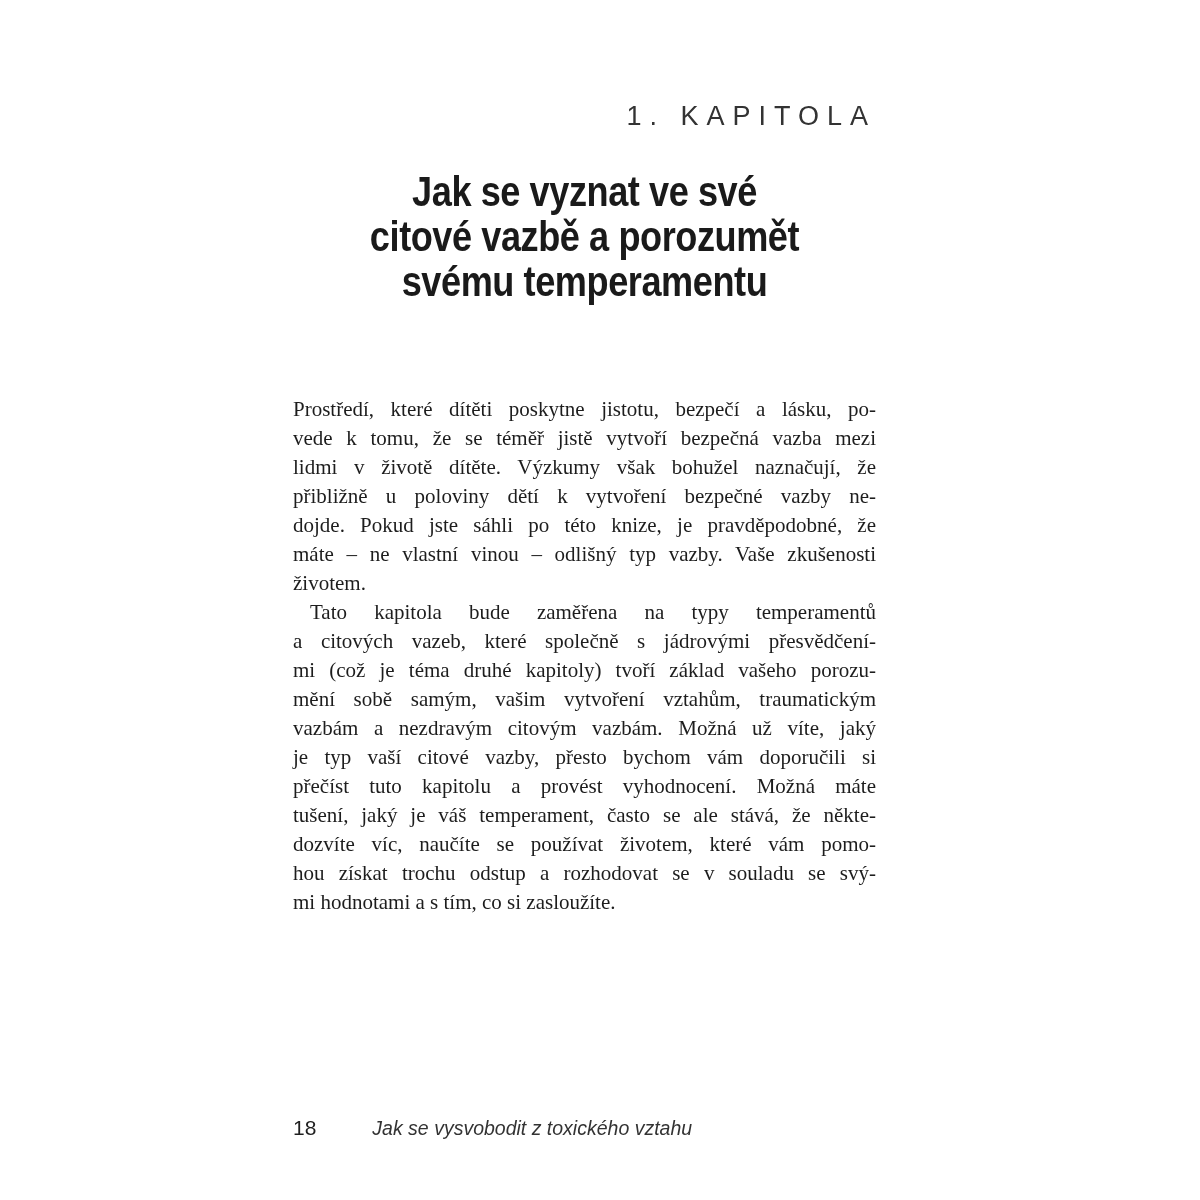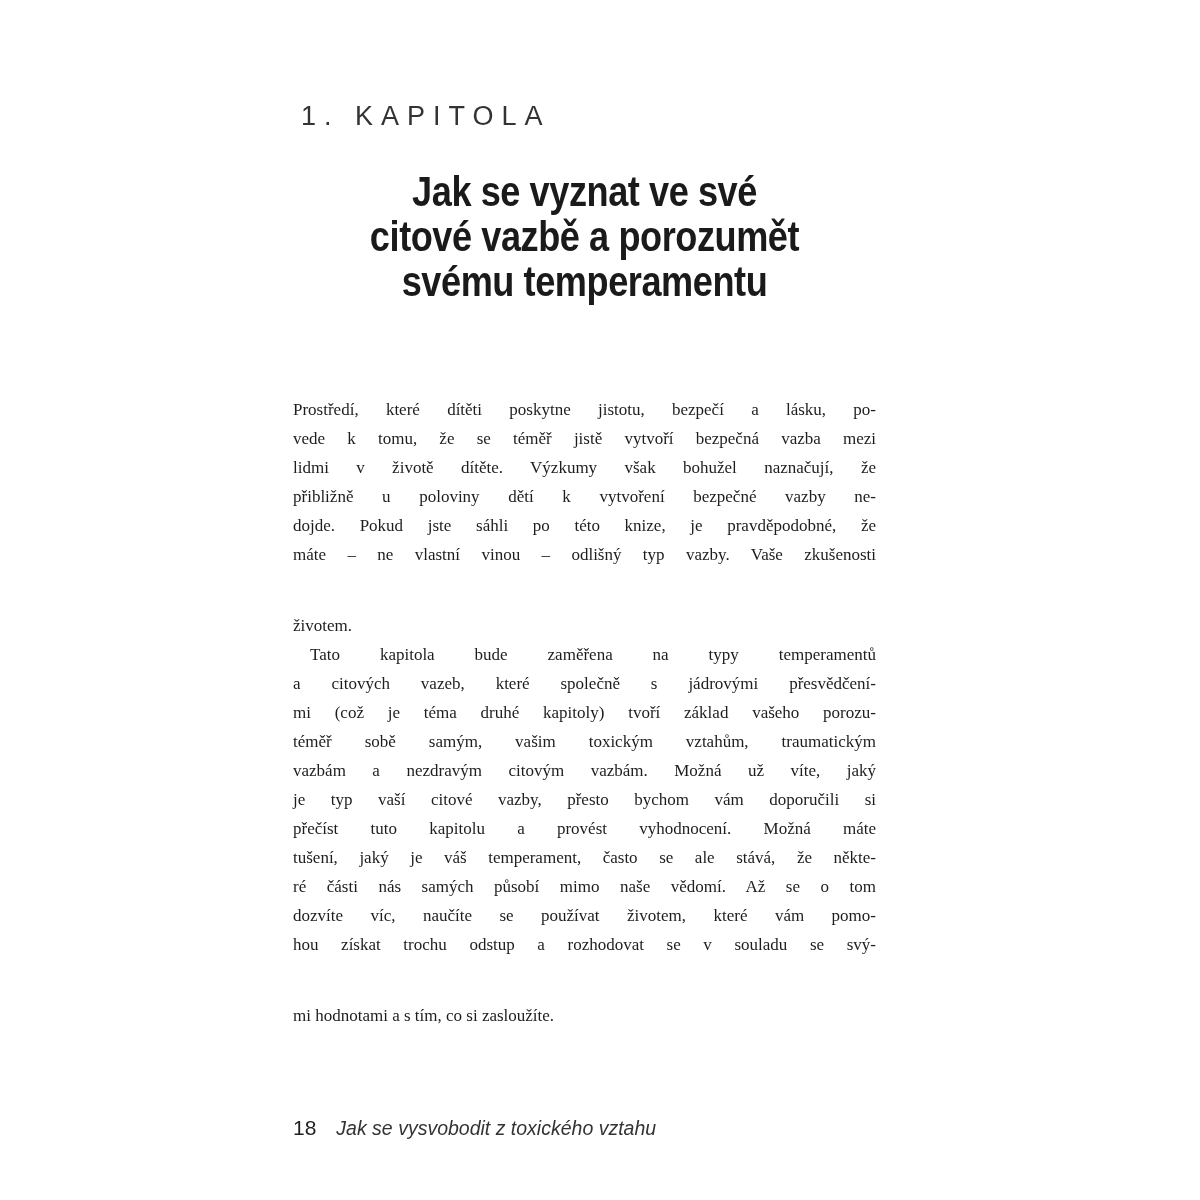--- a/index.html
+++ b/index.html
@@ -13,21 +13,21 @@
     height: 1200px;
     background: #ffffff;
     overflow: hidden;
     font-family: "Liberation Serif", serif;
   }
   .kicker {
     position: absolute;
     top: 101px;
     left: 293px;
     width: 583px;
-    text-align: left;
+    text-align: right;
     font-family: "Liberation Sans", sans-serif;
     font-size: 27px;
     font-weight: 400;
     color: #333333;
     letter-spacing: 8px;
     text-indent: 8px; 
     white-space: nowrap;
   }
   .title {
     position: absolute;
@@ -46,45 +46,45 @@
   }
   .title .line {
     text-align: center;
   }
   .body-text {
     position: absolute;
     top: 395px;
     left: 293px;
     width: 583px;
     font-family: "Liberation Serif", serif;
-    font-size: 17px;
+    font-size: 21px;
     line-height: 29px;
     color: #1d1d1d;
   }
   .paragraph .line {
     text-align: justify;
     text-align-last: justify;
   }
   .paragraph .line.last {
     text-align: left;
     text-align-last: left;
-    margin-top: 42px;
   }
   .paragraph.indent .line.first {
     text-indent: 17px;
   }
   .footer {
     position: absolute;
     top: 1116px;
     left: 293px;
     width: 583px;
     display: flex;
     align-items: baseline;
     font-family: "Liberation Sans", sans-serif;
     color: #2b2b2b;
+    gap: 36px;
   }
   .page-number {
     font-size: 21px;
     font-weight: 400;
     color: #1f1f1f;
   }
   .running-title {
     font-size: 19.5px;
     font-style: italic;
     color: #333333;
@@ -111,26 +111,25 @@
         <div class="line">lidmi v životě dítěte. Výzkumy však bohužel naznačují, že</div>
         <div class="line">přibližně u poloviny dětí k vytvoření bezpečné vazby ne-</div>
         <div class="line">dojde. Pokud jste sáhli po této knize, je pravděpodobné, že</div>
         <div class="line">máte – ne vlastní vinou – odlišný typ vazby. Vaše zkušenosti</div>
         <div class="line last">životem.</div>
       </div>
       <div class="paragraph indent">
         <div class="line first">Tato kapitola bude zaměřena na typy temperamentů</div>
         <div class="line">a citových vazeb, které společně s jádrovými přesvědčení-</div>
         <div class="line">mi (což je téma druhé kapitoly) tvoří základ vašeho porozu-</div>
-        <div class="line">téměř sobě samým, vašim toxickým vztahům, traumatickým</div>
+        <div class="line">mění sobě samým, vašim vytvoření vztahům, traumatickým</div>
         <div class="line">vazbám a nezdravým citovým vazbám. Možná už víte, jaký</div>
         <div class="line">je typ vaší citové vazby, přesto bychom vám doporučili si</div>
         <div class="line">přečíst tuto kapitolu a provést vyhodnocení. Možná máte</div>
         <div class="line">tušení, jaký je váš temperament, často se ale stává, že někte-</div>
-        <div class="line">ré části nás samých působí mimo naše vědomí. Až se o tom</div>
         <div class="line">dozvíte víc, naučíte se používat životem, které vám pomo-</div>
         <div class="line">hou získat trochu odstup a rozhodovat se v souladu se svý-</div>
         <div class="line last">mi hodnotami a s tím, co si zasloužíte.</div>
       </div>
     </div>
 
   <div class="footer">
     <span class="page-number">18</span>
     <span class="running-title">Jak se vysvobodit z toxického vztahu</span>
   </div>

